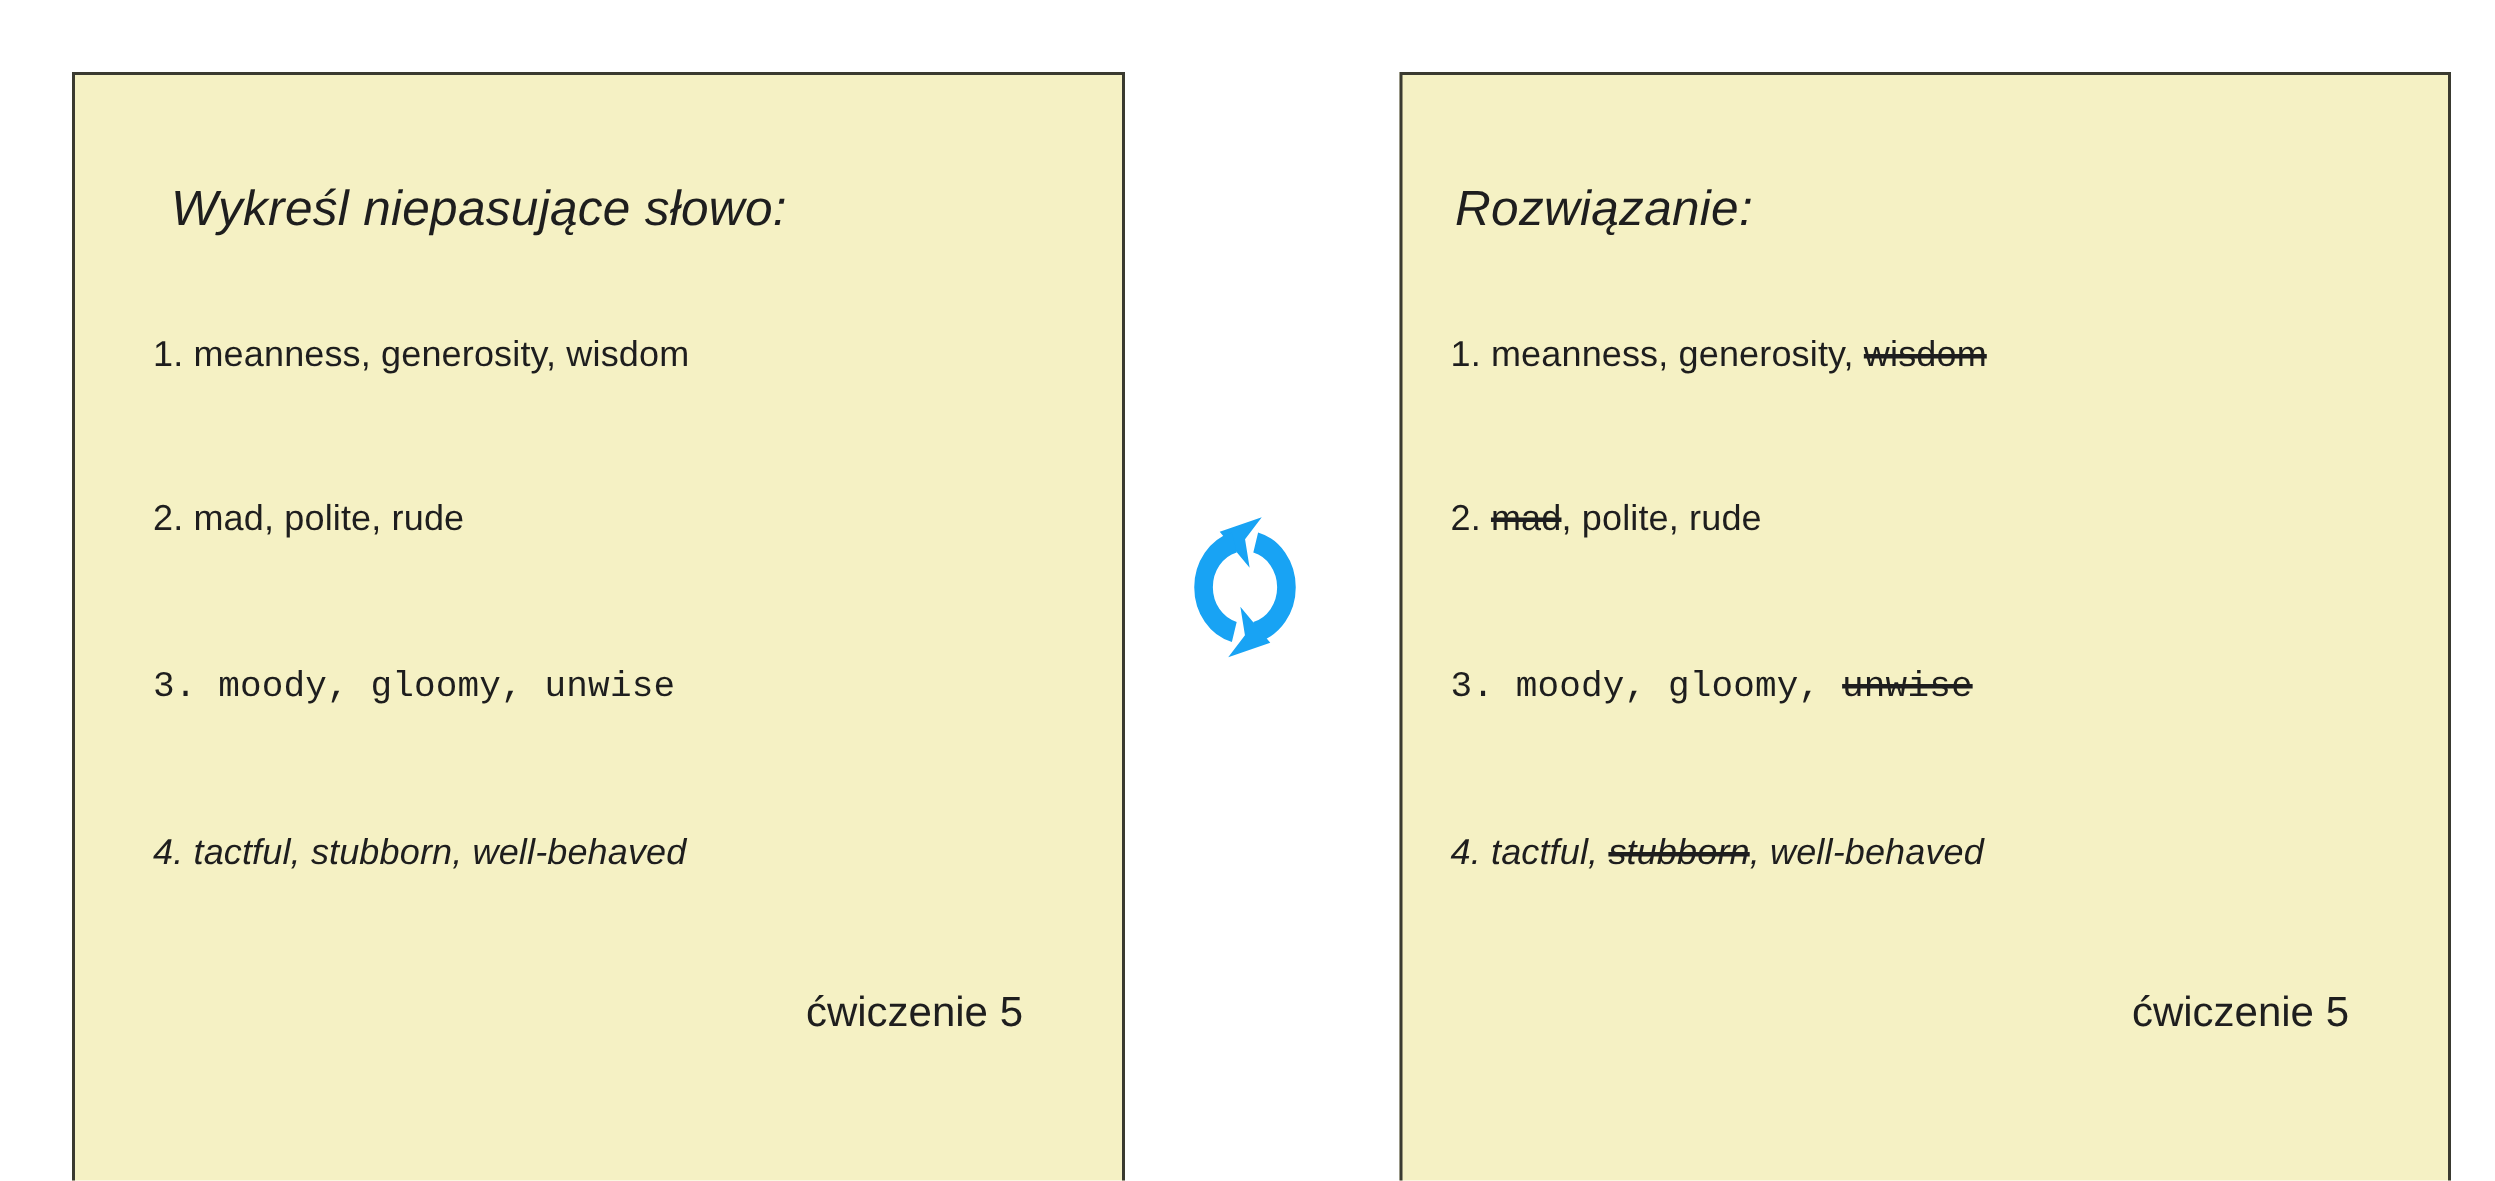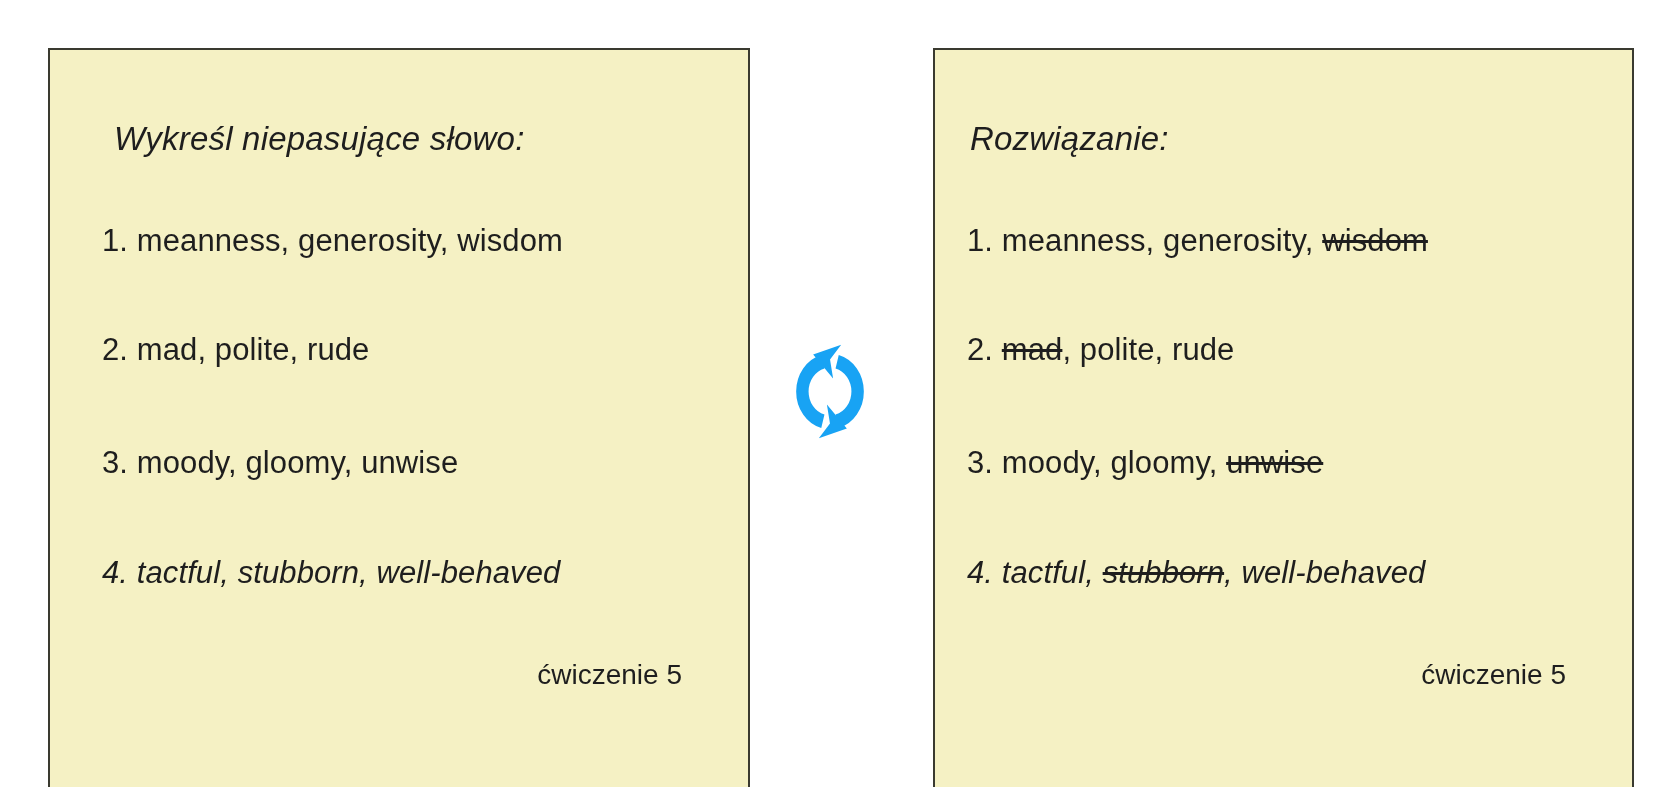--- a/index.html
+++ b/index.html
@@ -32,30 +32,30 @@
     font-size:33px;
     line-height:1;
     letter-spacing:.2px;
     white-space:nowrap;
   }
   .card.left .card-title{left:64px;}
   .card.right .card-title{left:35px;}
 
   .item{
     position:absolute;
-    font-size:31px;
+    font-size:24px;
     line-height:1;
     letter-spacing:.1px;
     white-space:nowrap;
   }
   .card.left .item{left:52px;}
   .card.right .item{left:32px;}
   .item.i1{top:175px;}
   .item.i2{top:284px;}
-  .item.i3{top:397px;}
+  .item.i3{top:397px;font-family:Liberation Mono, monospace;}
   .item.i4{top:507px;font-style:italic;}
   .item s{text-decoration:line-through;text-decoration-thickness:2.5px;}
 
   .card-footer{
     position:absolute;
     top:611px;
     right:66px;
     font-size:28px;
     line-height:1;
     white-space:nowrap;

